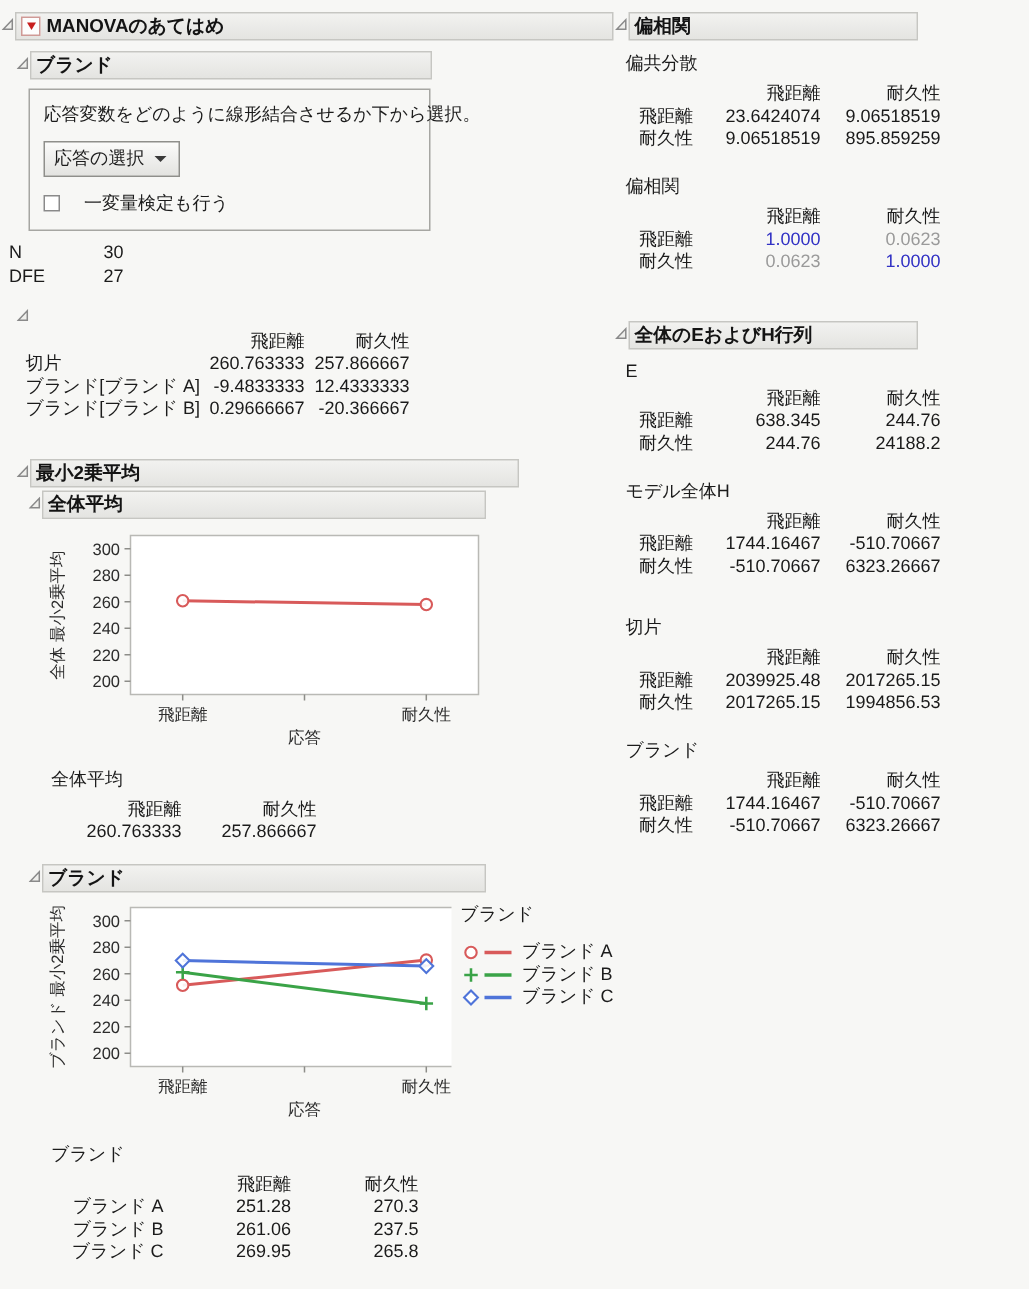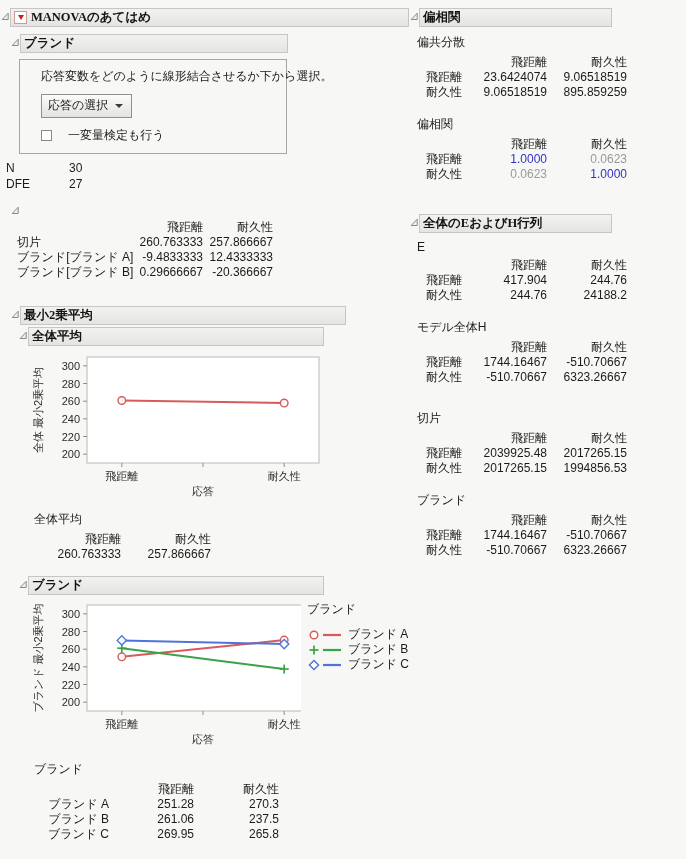--- a/index.html
+++ b/index.html
@@ -7,21 +7,21 @@
     width:686px;height:859px;overflow:hidden;
     background:#f7f7f5;
     font-family:"Liberation Sans",sans-serif;
     font-size:12px;color:#1b1b1b;
   }
   .columns{display:flex;padding-top:8px;}
   .col-left{width:409px;flex:none;}
   .col-right{width:277px;flex:none;}
 
   
-  .sec-head{display:flex;align-items:flex-start;font-family:Liberation Serif, serif;}
+  .sec-head{display:flex;align-items:flex-start;}
   .disc{flex:none;margin-top:4px;width:9px;height:9px;cursor:pointer;}
   .band{
     box-sizing:border-box;height:19px;
     background:linear-gradient(#f2f2f0,#e4e4e1);
     border:1px solid #c6c6c2;
     display:flex;align-items:center;gap:4px;
     padding:0 8px 0 3px;
     font-weight:bold;font-size:12.5px;color:#141414;
     white-space:nowrap;cursor:pointer;
   }
@@ -33,21 +33,21 @@
   .red-btn{
     flex:none;width:13px;height:13px;box-sizing:border-box;
     background:#fdfdfd;border:1px solid #cf9a96;
     display:inline-flex;align-items:center;justify-content:center;cursor:pointer;
   }
   .red-tri{width:0;height:0;border-left:3.5px solid transparent;border-right:3.5px solid transparent;border-top:5px solid #c81e1e;}
 
   
   .spec-box{
     box-sizing:border-box;width:268px;margin:6px 0 6px 8px;
-    border:1px solid #a6a6a2;padding:8px 9px 9px 21px;
+    border:1px solid #a6a6a2;padding:8px 9px 9px 9px;
   }
   .spec-text{margin-bottom:9px;white-space:nowrap;font-size:12px;}
   .jbtn{
     display:inline-flex;align-items:center;gap:7px;
     font-family:inherit;font-size:12px;color:#1b1b1b;
     background:linear-gradient(#fbfbfa,#e3e3e0);
     border:1px solid #8f8f8b;padding:2px 8px 3px 6px;margin-bottom:9px;cursor:pointer;
   }
   .caret{width:0;height:0;border-left:4px solid transparent;border-right:4px solid transparent;border-top:4.5px solid #3a3a3a;}
   .cb-row{display:flex;align-items:center;gap:16px;height:17px;}
@@ -391,21 +391,21 @@
 
       <div class="sub-label">E</div>
       <div class="jtable t-mat">
         <div class="trow">
           <span class="c0"></span>
           <span class="c1">飛距離</span>
           <span class="c2">耐久性</span>
         </div>
         <div class="trow">
           <span class="c0">飛距離</span>
-          <span class="c1">417.904</span>
+          <span class="c1">638.345</span>
           <span class="c2">244.76</span>
         </div>
         <div class="trow">
           <span class="c0">耐久性</span>
           <span class="c1">244.76</span>
           <span class="c2">24188.2</span>
         </div>
       </div>
 
       <div class="sub-label gap">モデル全体H</div>

